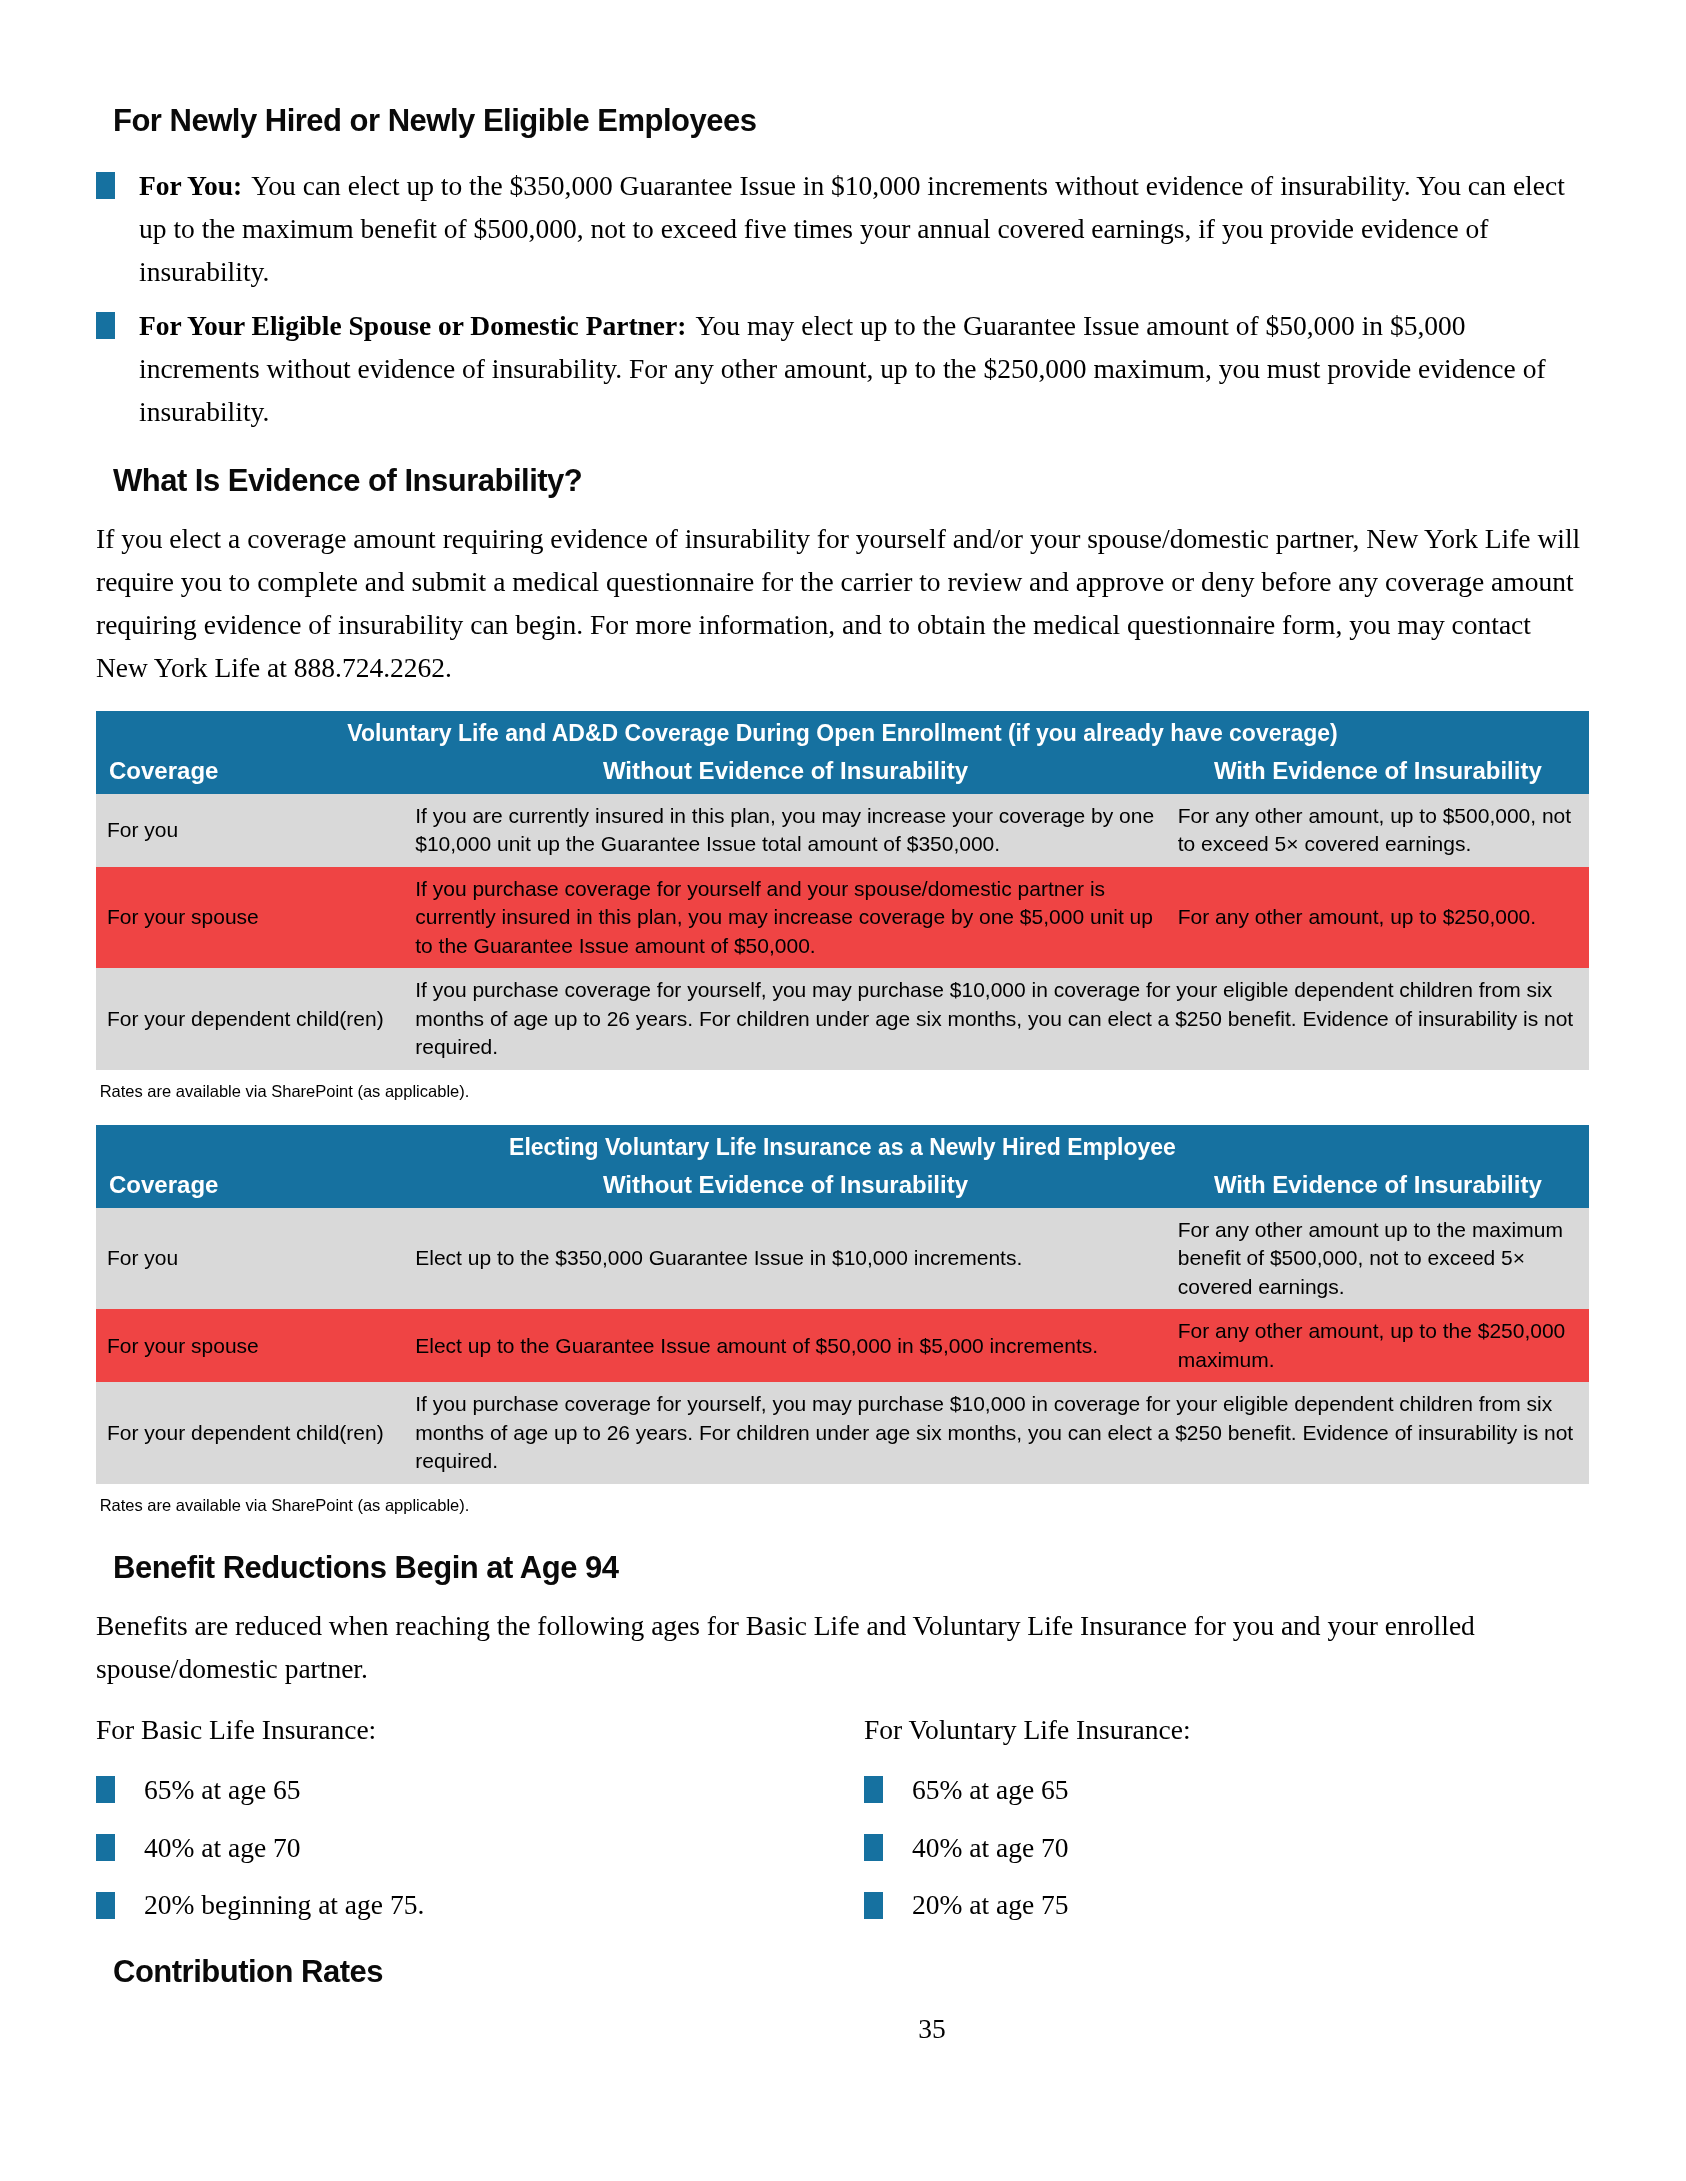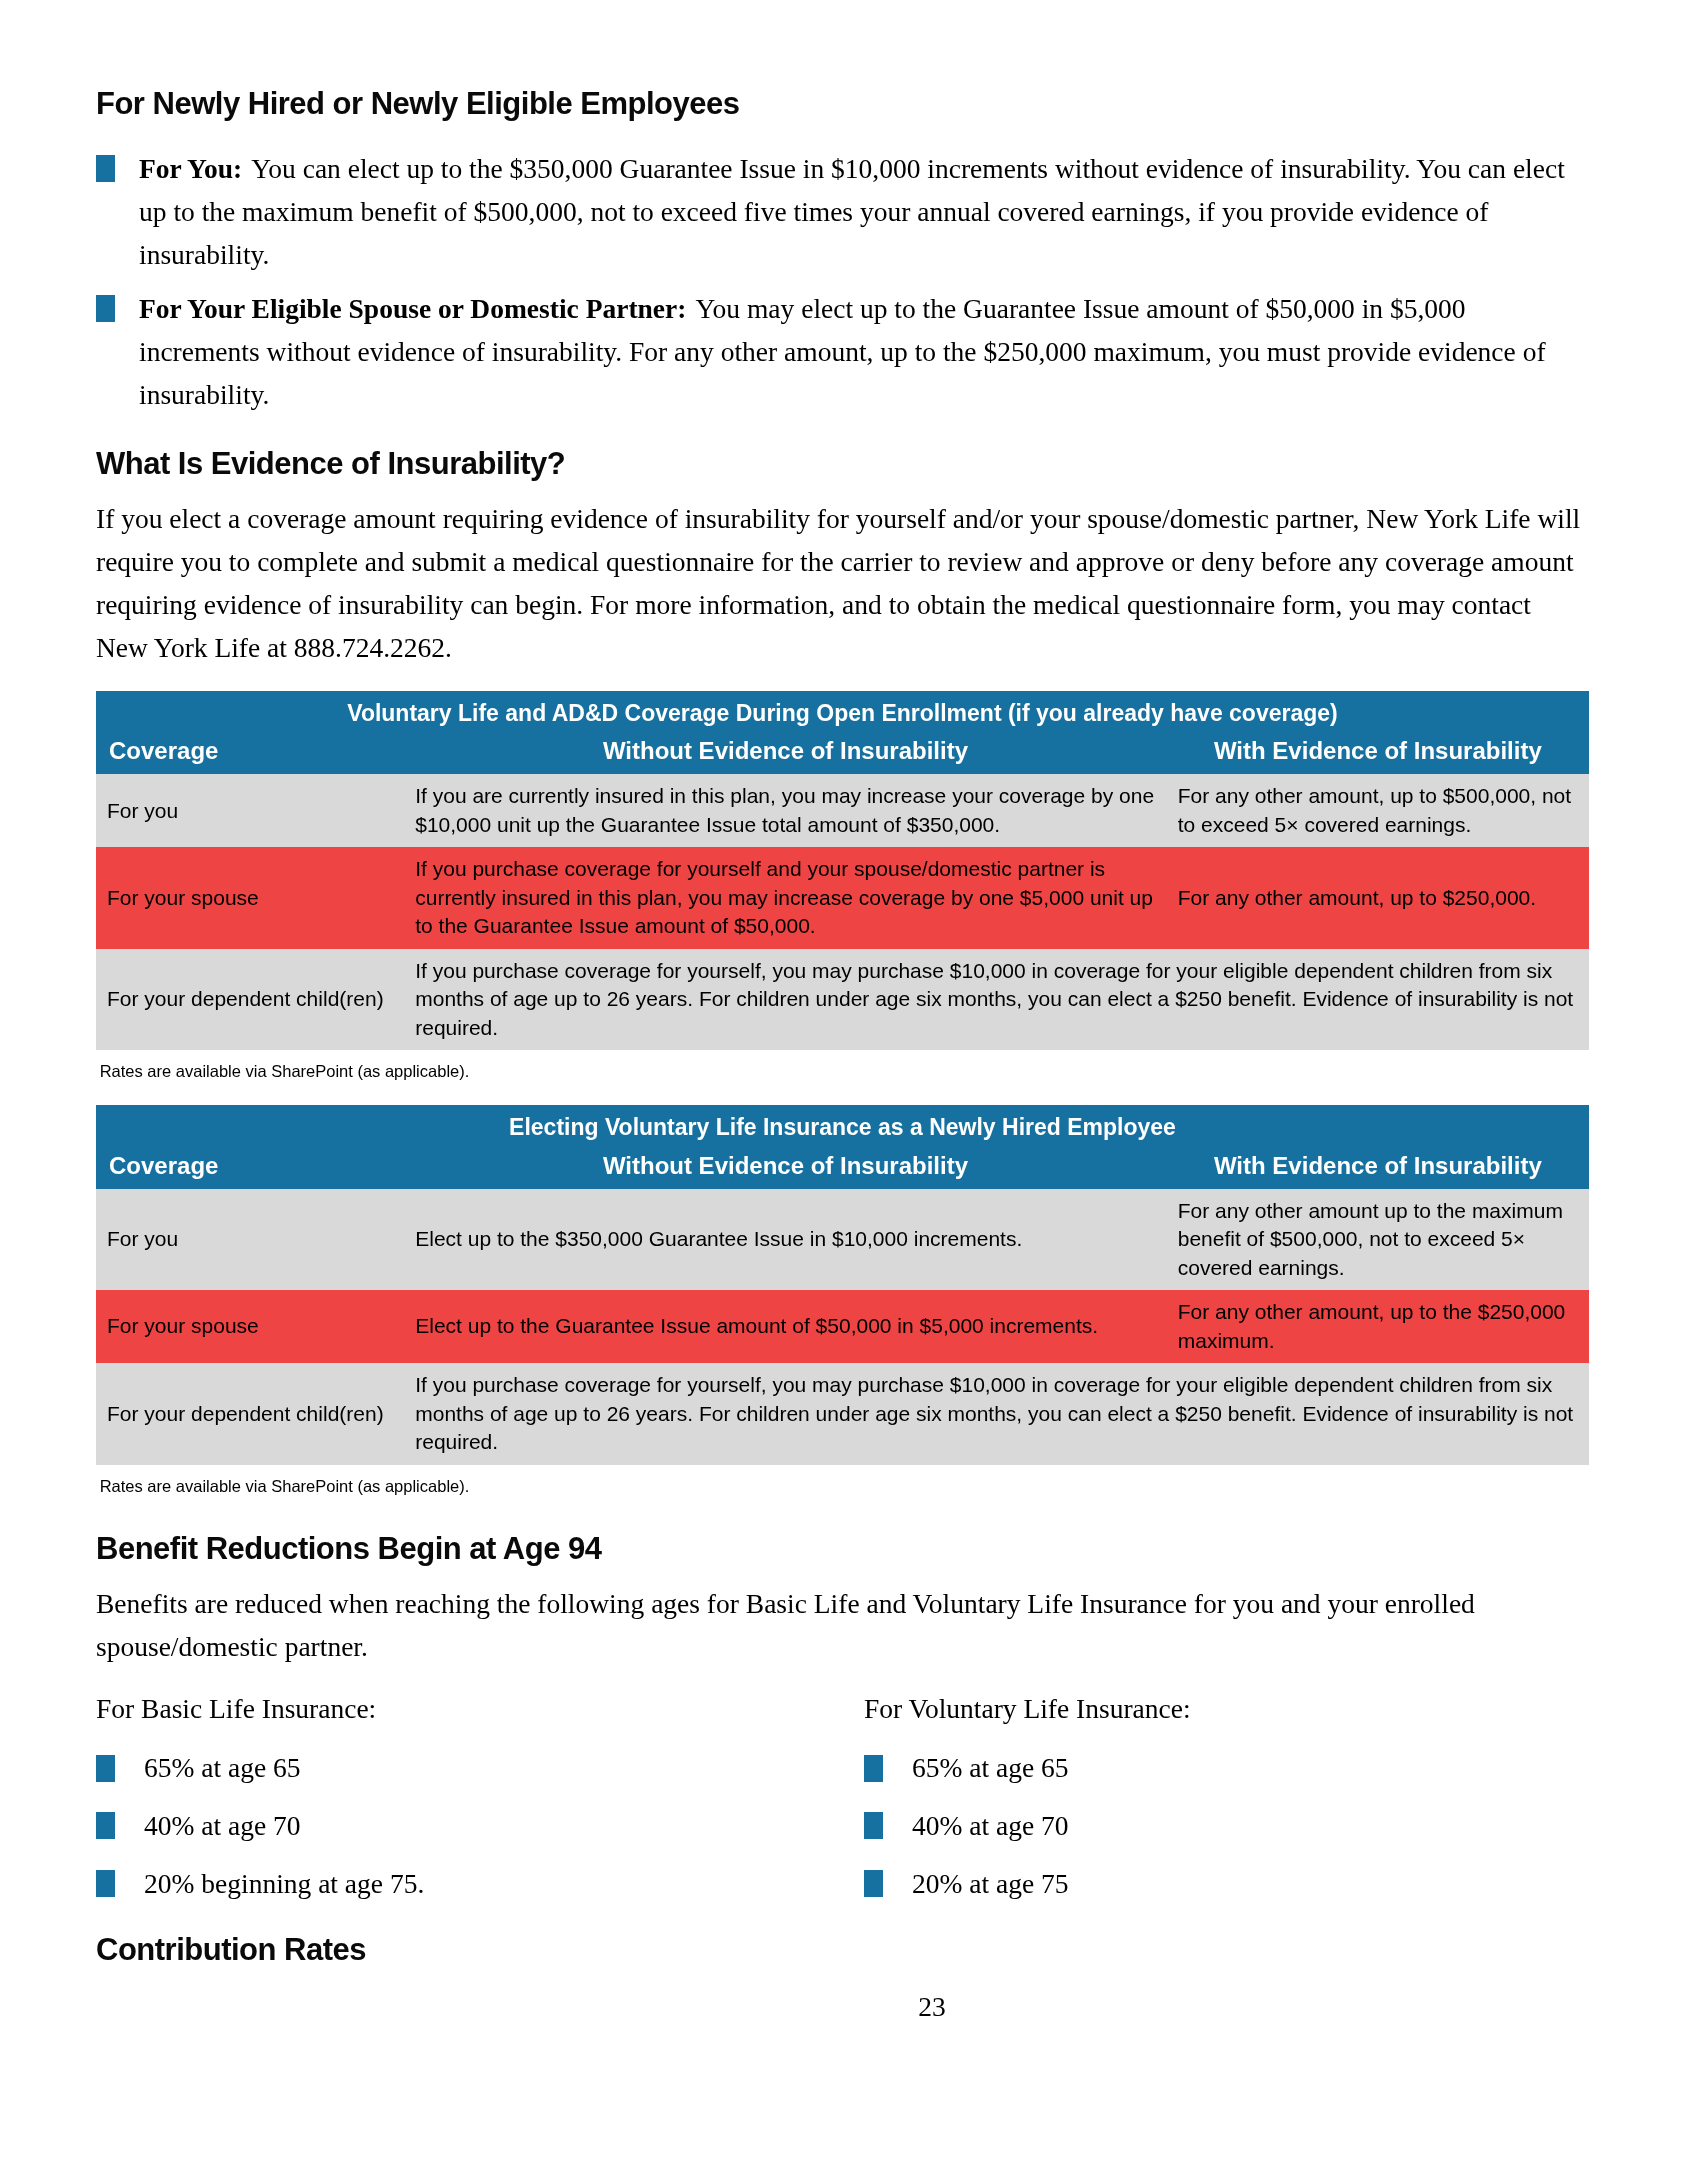--- a/index.html
+++ b/index.html
@@ -19,21 +19,21 @@
     overflow: hidden;
     font-family: "Liberation Serif", serif;
   }
   .h-sans {
     font-family: "Liberation Sans", sans-serif;
     font-weight: bold;
     font-size: 31px;
     line-height: 39px;
     letter-spacing: -0.5px;
     color: #0a0a0a;
-    margin: 0;
+    margin: 17px;
   }
   .body-text {
     font-family: "Liberation Serif", serif;
     font-size: 27.5px;
     line-height: 43px;
     margin: 0;
   }
   
   .bullet-list { list-style: none; margin: 24px 0 0 0; padding: 0; }
   .bullet-list li {
@@ -214,16 +214,16 @@
       <ul class="age-list">
         <li><span class="bullet-sq"></span><span>65% at age 65</span></li>
         <li><span class="bullet-sq"></span><span>40% at age 70</span></li>
         <li><span class="bullet-sq"></span><span>20% at age 75</span></li>
       </ul>
     </div>
   </div>
 
   <h2 class="h-sans mt-h4">Contribution Rates</h2>
 
-  <div class="page-number">23</div>
+  <div class="page-number">35</div>
 
 </div>
 
 
 </body></html>

